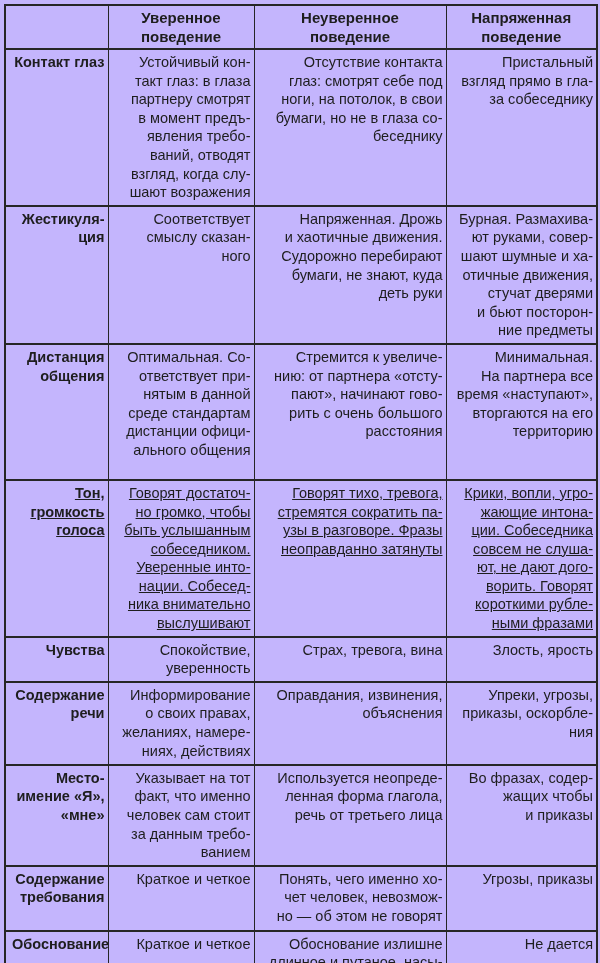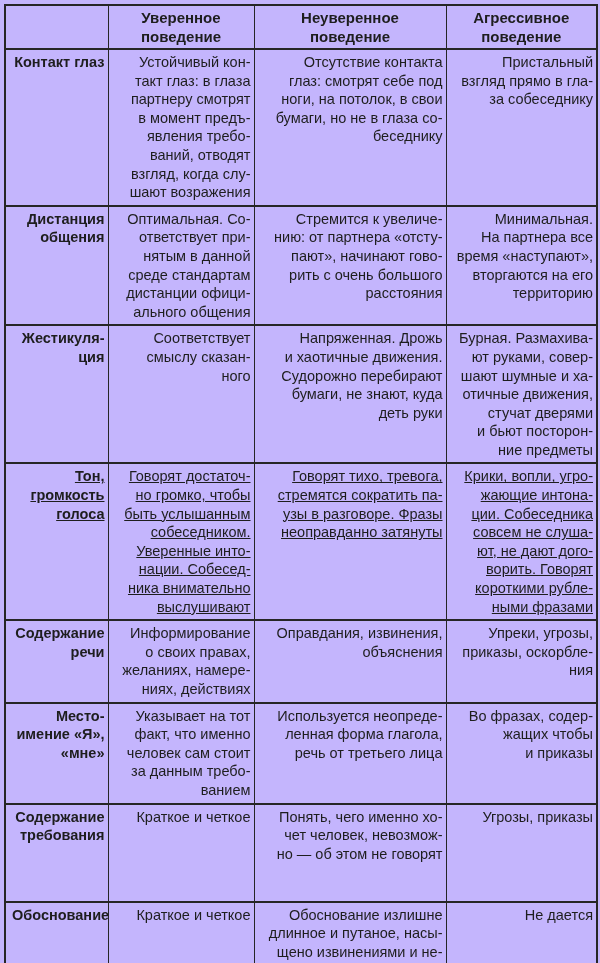--- a/index.html
+++ b/index.html
@@ -71,21 +71,21 @@
       <col style="width:192px">
       <col style="width:151px">
     </colgroup>
     <thead>
       <tr>
         <th></th>
         <th>Уверенное
 поведение</th>
         <th>Неуверенное
 поведение</th>
-        <th>Агрессивное
+        <th>Напряженная
 поведение</th>
       </tr>
     </thead>
     <tbody>
       <tr>
         <th class="rowlabel">Контакт глаз</th>
         <td>Устойчивый кон-
 такт глаз: в глаза
 партнеру смотрят
 в момент предъ-
@@ -94,59 +94,59 @@
 взгляд, когда слу-
 шают возражения</td>
         <td>Отсутствие контакта
 глаз: смотрят себе под
 ноги, на потолок, в свои
 бумаги, но не в глаза со-
 беседнику</td>
         <td>Пристальный
 взгляд прямо в гла-
 за собеседнику</td>
+      </tr>
+      <tr>
+        <th class="rowlabel">Жестикуля-
+ция</th>
+        <td>Соответствует
+смыслу сказан-
+ного</td>
+        <td>Напряженная. Дрожь
+и хаотичные движения.
+Судорожно перебирают
+бумаги, не знают, куда
+деть руки</td>
+        <td>Бурная. Размахива-
+ют руками, совер-
+шают шумные и ха-
+отичные движения,
+стучат дверями
+и бьют посторон-
+ние предметы</td>
       </tr>
       <tr>
         <th class="rowlabel">Дистанция
 общения</th>
         <td>Оптимальная. Со-
 ответствует при-
 нятым в данной
 среде стандартам
 дистанции офици-
 ального общения</td>
         <td>Стремится к увеличе-
 нию: от партнера «отсту-
 пают», начинают гово-
 рить с очень большого
 расстояния</td>
         <td>Минимальная.
 На партнера все
 время «наступают»,
 вторгаются на его
 территорию</td>
-      </tr>
-      <tr>
-        <th class="rowlabel">Жестикуля-
-ция</th>
-        <td>Соответствует
-смыслу сказан-
-ного</td>
-        <td>Напряженная. Дрожь
-и хаотичные движения.
-Судорожно перебирают
-бумаги, не знают, куда
-деть руки</td>
-        <td>Бурная. Размахива-
-ют руками, совер-
-шают шумные и ха-
-отичные движения,
-стучат дверями
-и бьют посторон-
-ние предметы</td>
       </tr>
       <tr>
         <th class="rowlabel">Тон,
 громкость
 голоса</th>
         <td>Говорят достаточ-
 но громко, чтобы
 быть услышанным
 собеседником.
 Уверенные инто-
@@ -160,20 +160,27 @@
         <td>Крики, вопли, угро-
 жающие интона-
 ции. Собеседника
 совсем не слуша-
 ют, не дают дого-
 ворить. Говорят
 короткими рубле-
 ными фразами</td>
       </tr>
       <tr>
+        <th class="rowlabel">Чувства</th>
+        <td>Спокойствие,
+уверенность</td>
+        <td>Страх, тревога, вина</td>
+        <td>Злость, ярость</td>
+      </tr>
+      <tr>
         <th class="rowlabel">Содержание
 речи</th>
         <td>Информирование
 о своих правах,
 желаниях, намере-
 ниях, действиях</td>
         <td>Оправдания, извинения,
 объяснения</td>
         <td>Упреки, угрозы,
 приказы, оскорбле-

